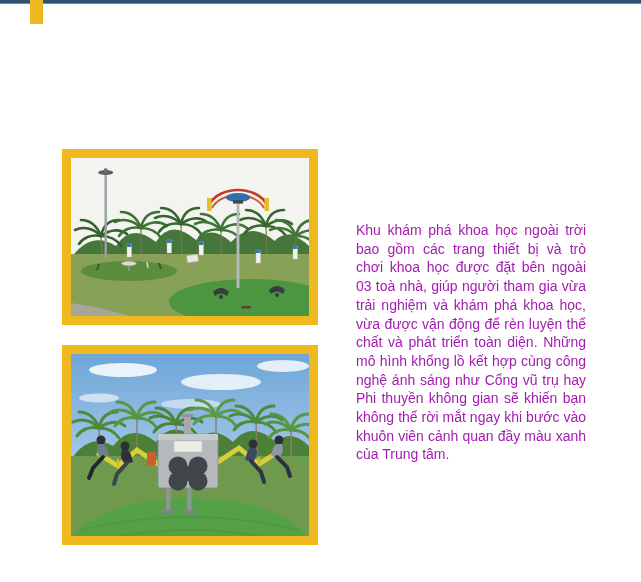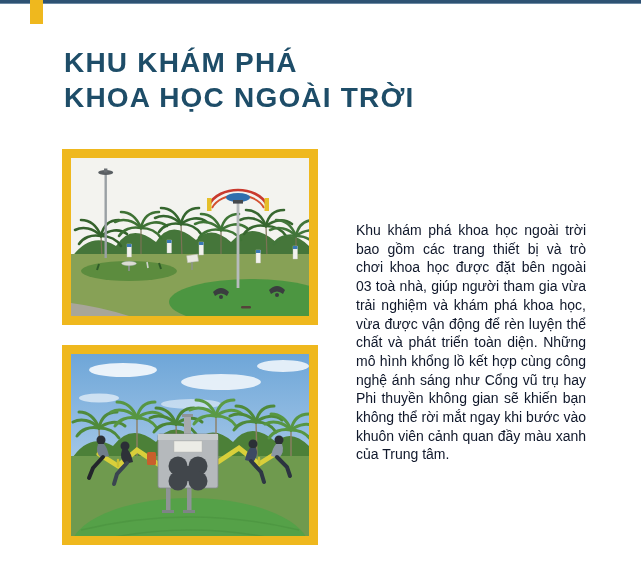--- a/index.html
+++ b/index.html
@@ -23,36 +23,32 @@
   .title span { display:block; white-space:nowrap; }
   .photo {
     position:absolute; margin:0; background:#EFB81E; padding:9px;
     box-sizing:content-box;
   }
   .photo-1 { left:62px; top:149px; width:238px; height:158px; }
   .photo-2 { left:62px; top:345px; width:238px; height:182px; }
   .photo svg { display:block; width:100%; height:100%; }
   .article {
     position:absolute; left:356px; top:221px; width:230px; margin:0;
-    font-size:14px; line-height:18.7px; color:#0f172a;
+    font-size:14px; line-height:18.7px; color:#a21caf;
     text-align:justify;
   }
 </style>
 </head>
 <body>
 
 <div class="page">
 
   <div class="top-rule"></div>
   <div class="corner-tab"></div>
 
-  <h1 class="title">
-    <span>KHU KHÁM PHÁ</span>
-    <span>KHOA HỌC NGOÀI TRỜI</span>
-  </h1>
 
   <figure class="photo photo-1">
     <svg viewBox="0 0 238 158">
       <defs>
         <g id="fronds" fill="none" stroke="currentColor" stroke-width="2.6" stroke-linecap="round">
           <path d="M0,0 C-8,-8 -18,-10 -26,-6"></path>
           <path d="M0,0 C-4,-10 -10,-16 -20,-16"></path>
           <path d="M0,0 C2,-10 8,-16 18,-16"></path>
           <path d="M0,0 C8,-6 18,-8 26,-2"></path>
           <path d="M0,0 C-10,-2 -18,2 -22,8"></path>

